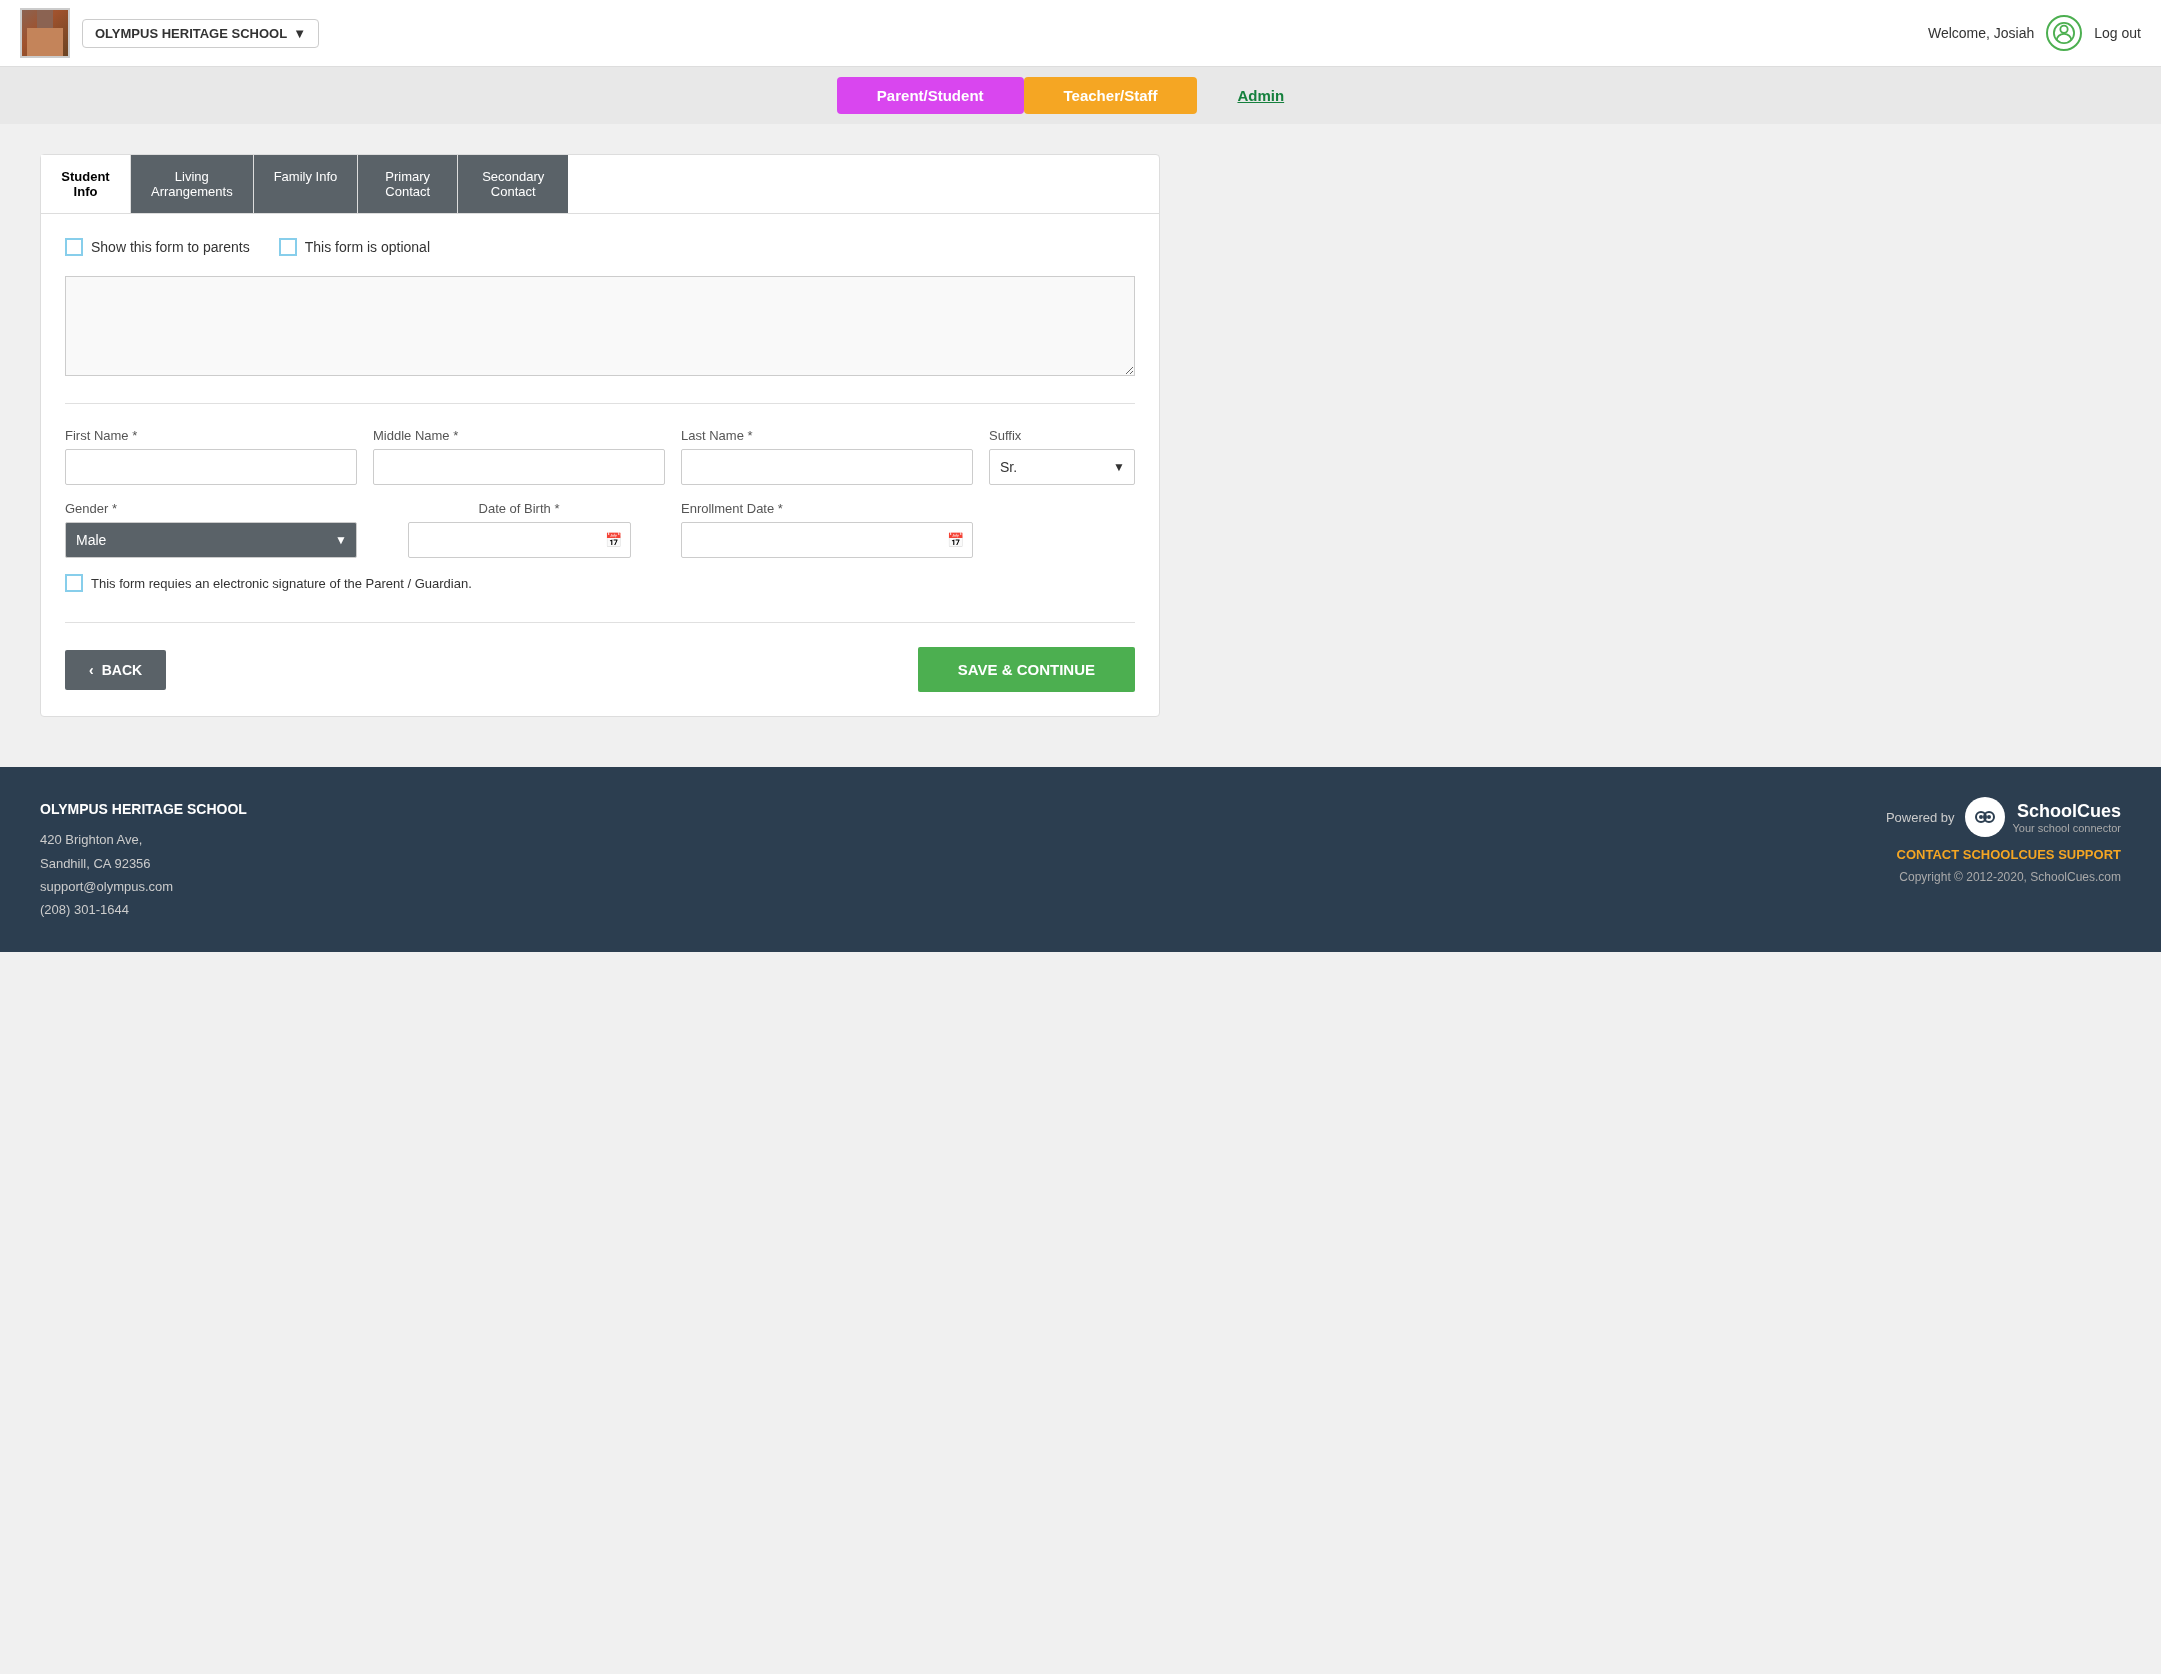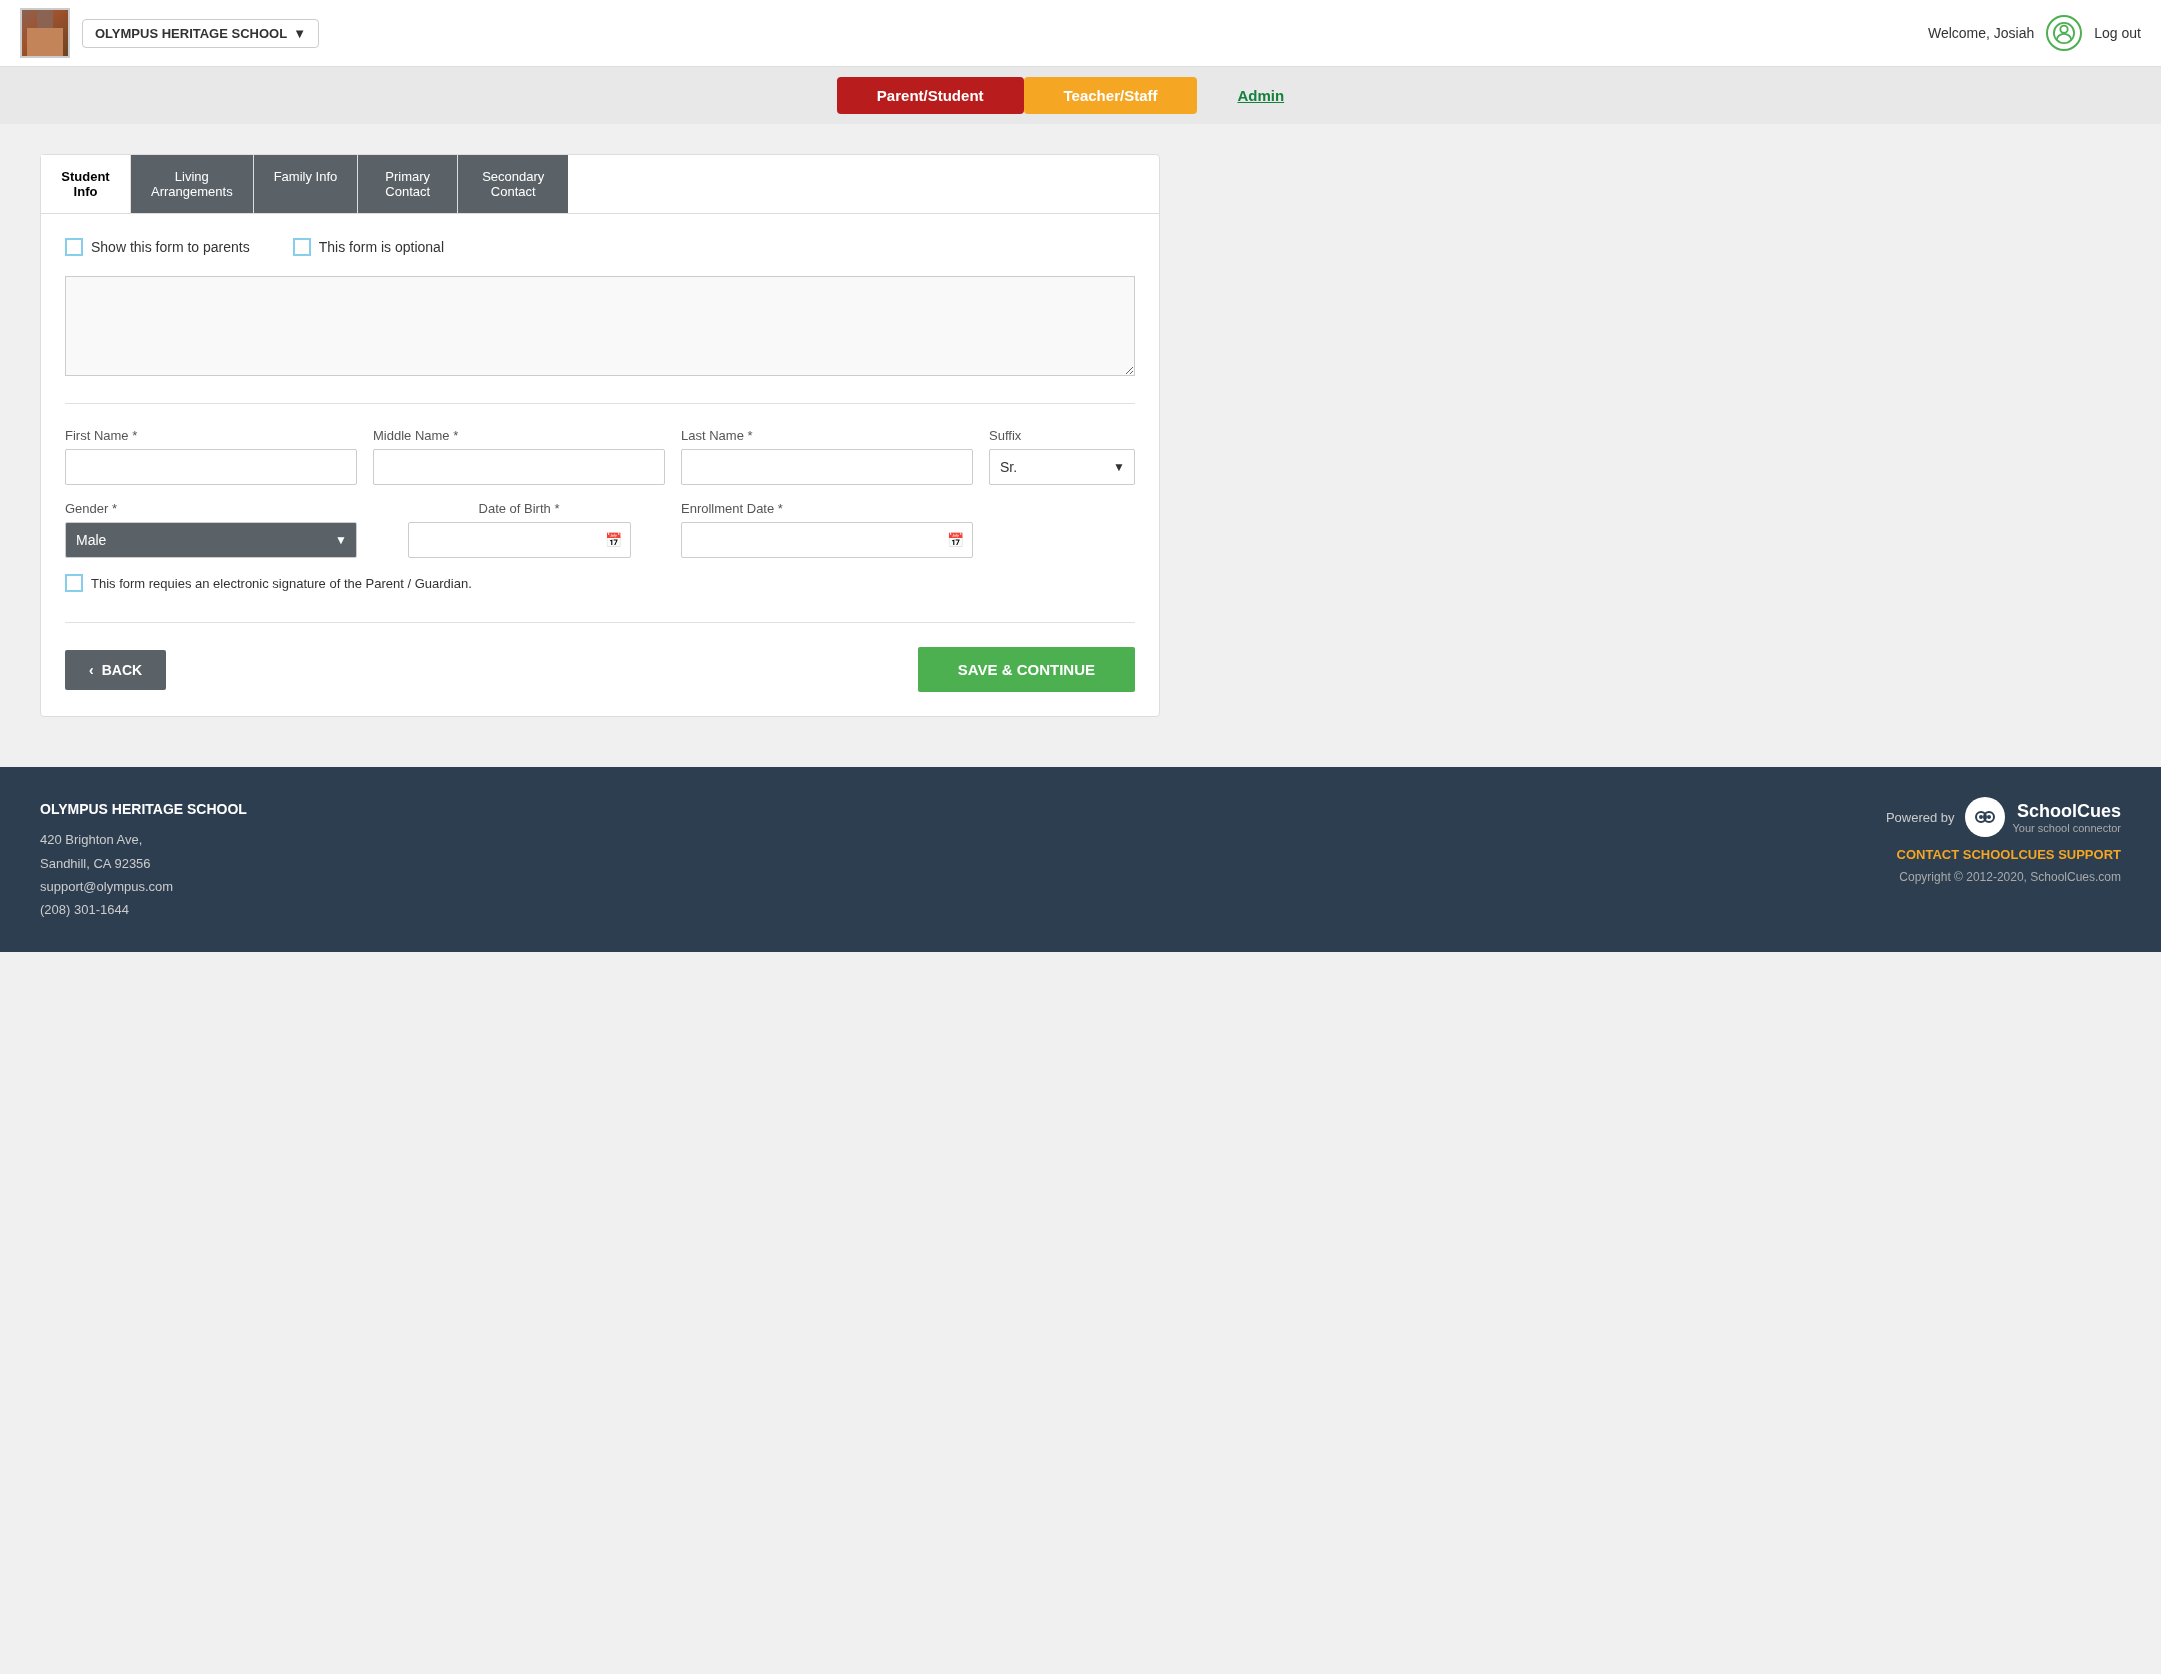--- a/index.html
+++ b/index.html
@@ -63,21 +63,21 @@
       gap: 0;
     }
     .nav-tab {
       padding: 10px 40px;
       font-size: 15px;
       font-weight: bold;
       cursor: pointer;
       border: none;
       background: transparent;
     }
-    .nav-tab.green { background: #b91c1c; color: #fff; border-radius: 4px; }
+    .nav-tab.green { background: #d946ef; color: #fff; border-radius: 4px; }
     .nav-tab.yellow { background: #F5A623; color: #fff; border-radius: 4px; }
     .nav-tab.admin { background: transparent; color: #15803d; font-weight: bold; text-decoration: underline; }
 
     
     .main-content { padding: 30px 40px; max-width: 1200px; }
     .page-title { font-size: 28px; font-weight: normal; color: #333; margin-bottom: 20px; }
 
     
     .form-card {
       background: #fff;
@@ -110,21 +110,21 @@
       font-weight: bold;
     }
 
     
     .form-content { padding: 24px; }
 
     
     .checkboxes-row {
       display: flex;
       align-items: center;
-      gap: 43px;
+      gap: 29px;
       margin-bottom: 20px;
     }
     .checkbox-item {
       display: flex;
       align-items: center;
       gap: 8px;
       font-size: 14px;
     }
     .checkbox-box {
       width: 18px; height: 18px;

